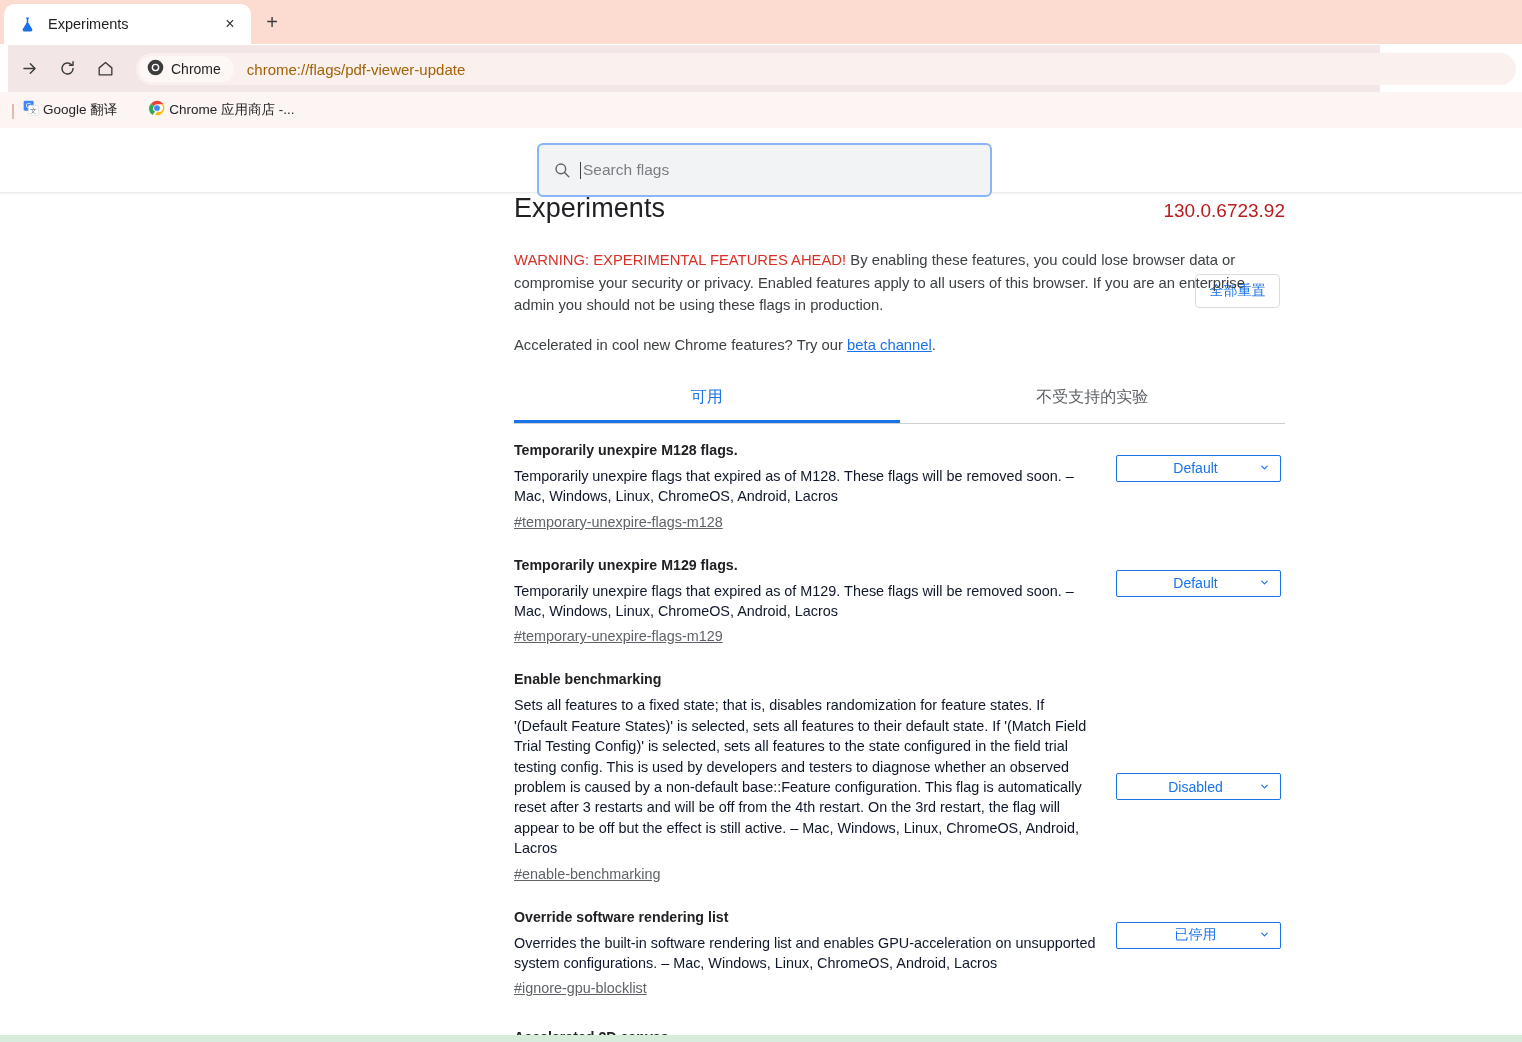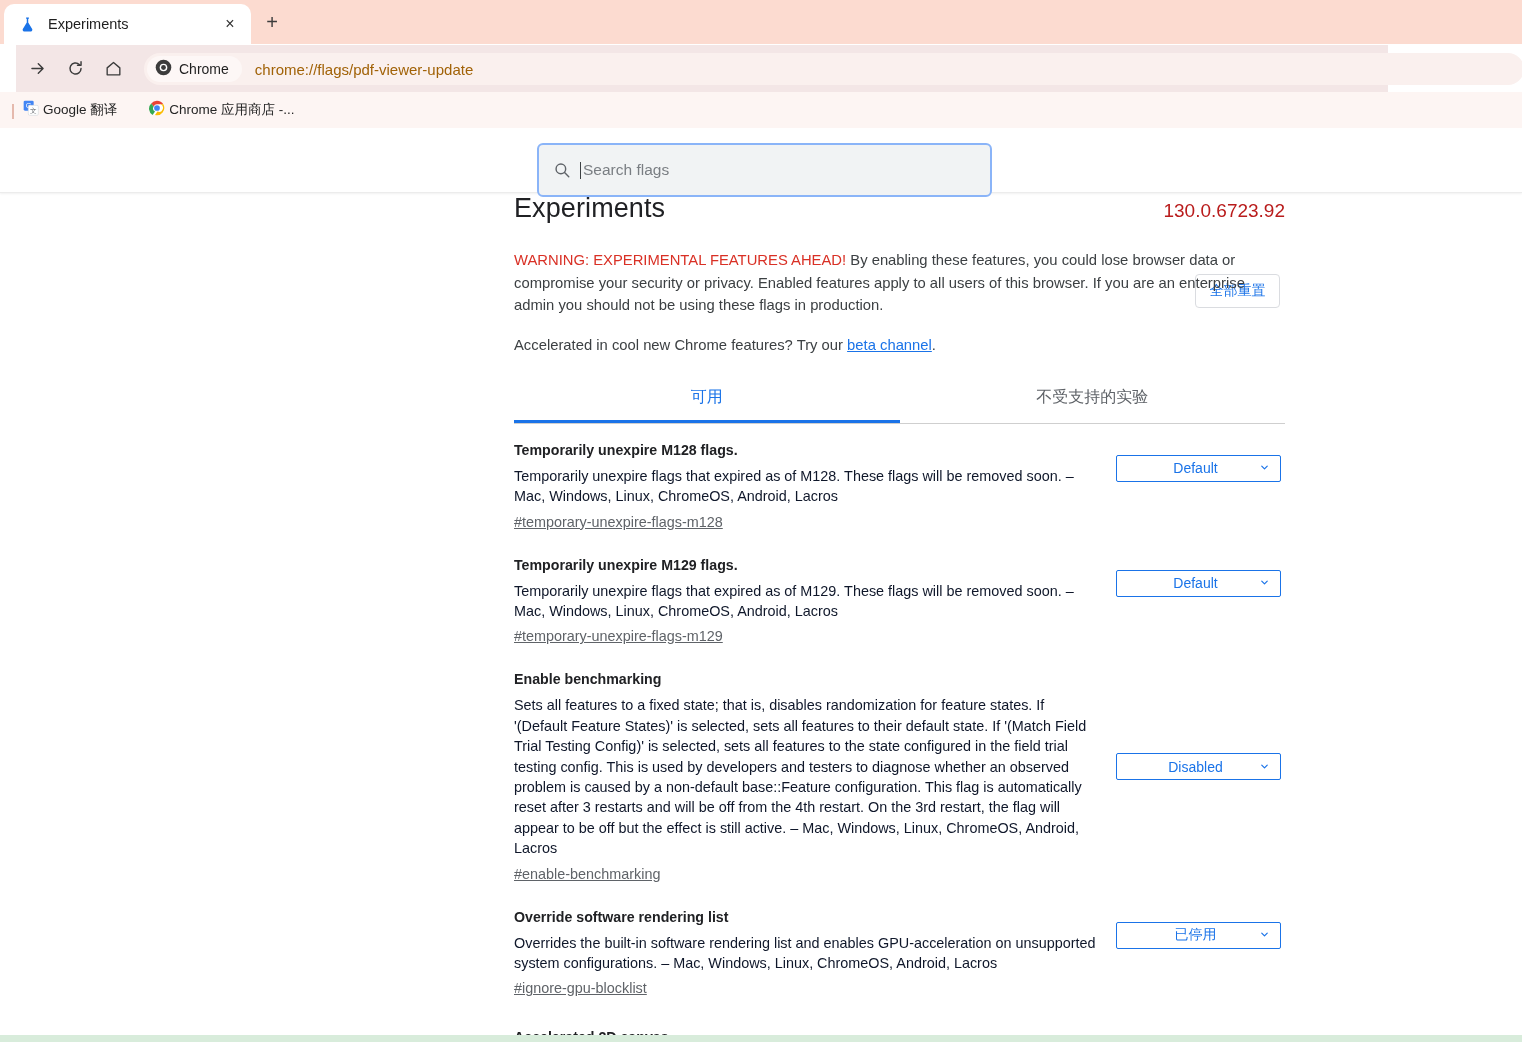--- a/index.html
+++ b/index.html
@@ -37,21 +37,21 @@
     font-size: 16px; color: #333; border-radius: 50%;
   }
   .newtab {
     position: absolute; left: 258px; top: 8px;
     width: 28px; height: 28px;
     display: flex; align-items: center; justify-content: center;
     font-size: 20px; color: #3c3c3c; font-weight: 400;
   }
 
   .toolbar {
-    position: absolute; top: 45px; left: 16px; width: 1372px; height: 47px;
+    position: absolute; top: 45px; left: 8px; width: 1372px; height: 47px;
     background: #f3e6e6;
     display: flex; align-items: center;
   }
   .tb-btn {
     width: 30px; height: 30px; margin-left: 8px;
     display: flex; align-items: center; justify-content: center;
     color: #3b3b3b;
   }
   .tb-btn:first-child { margin-left: 6px; }
   .omnibox {
@@ -332,21 +332,21 @@
           </span>
         </div>
       </div>
 
       <div class="flag">
         <div class="flag-body">
           <div class="flag-name">Enable benchmarking</div>
           <div class="flag-desc">Sets all features to a fixed state; that is, disables randomization for feature states. If '(Default Feature States)' is selected, sets all features to their default state. If '(Match Field Trial Testing Config)' is selected, sets all features to the state configured in the field trial testing config. This is used by developers and testers to diagnose whether an observed problem is caused by a non-default base::Feature configuration. This flag is automatically reset after 3 restarts and will be off from the 4th restart. On the 3rd restart, the flag will appear to be off but the effect is still active. – Mac, Windows, Linux, ChromeOS, Android, Lacros</div>
           <a class="flag-link" href="#">#enable-benchmarking</a>
         </div>
-        <div class="flag-select" style="top:100px;margin-left:48px;">
+        <div class="flag-select" style="top:120px;margin-left:48px;">
           <span>Disabled</span>
           <span class="chev">
             <svg width="11" height="11" viewBox="0 0 24 24" aria-hidden="true">
               <path d="M6 9l6 6 6-6" fill="none" stroke="#1a73e8" stroke-width="2.6" stroke-linecap="round" stroke-linejoin="round"></path>
             </svg>
           </span>
         </div>
       </div>
 
       <div class="flag">

